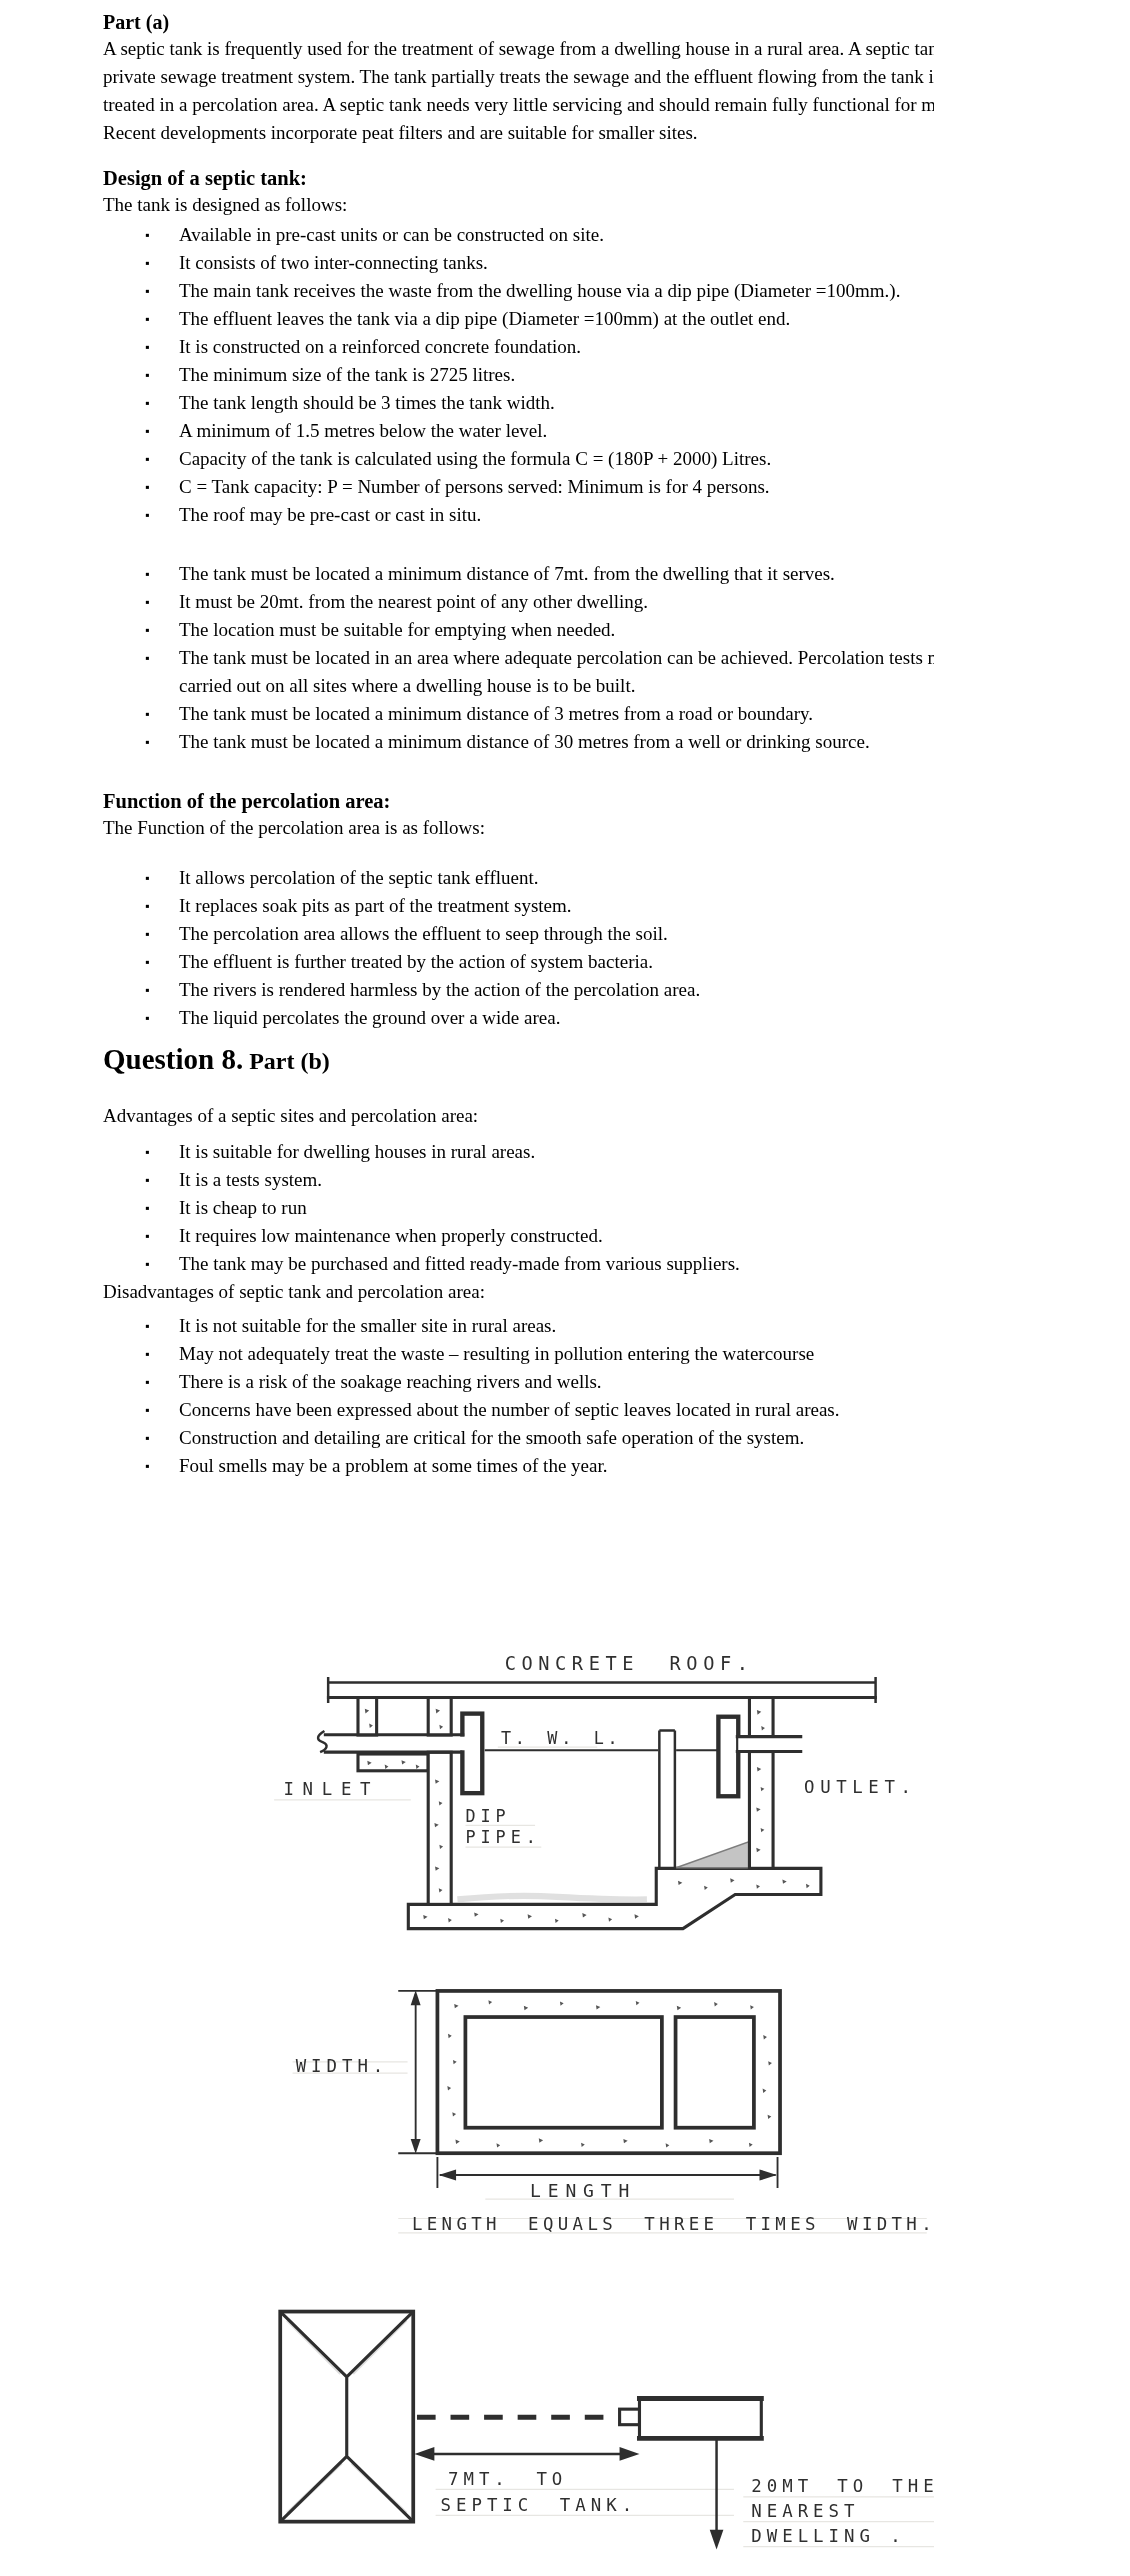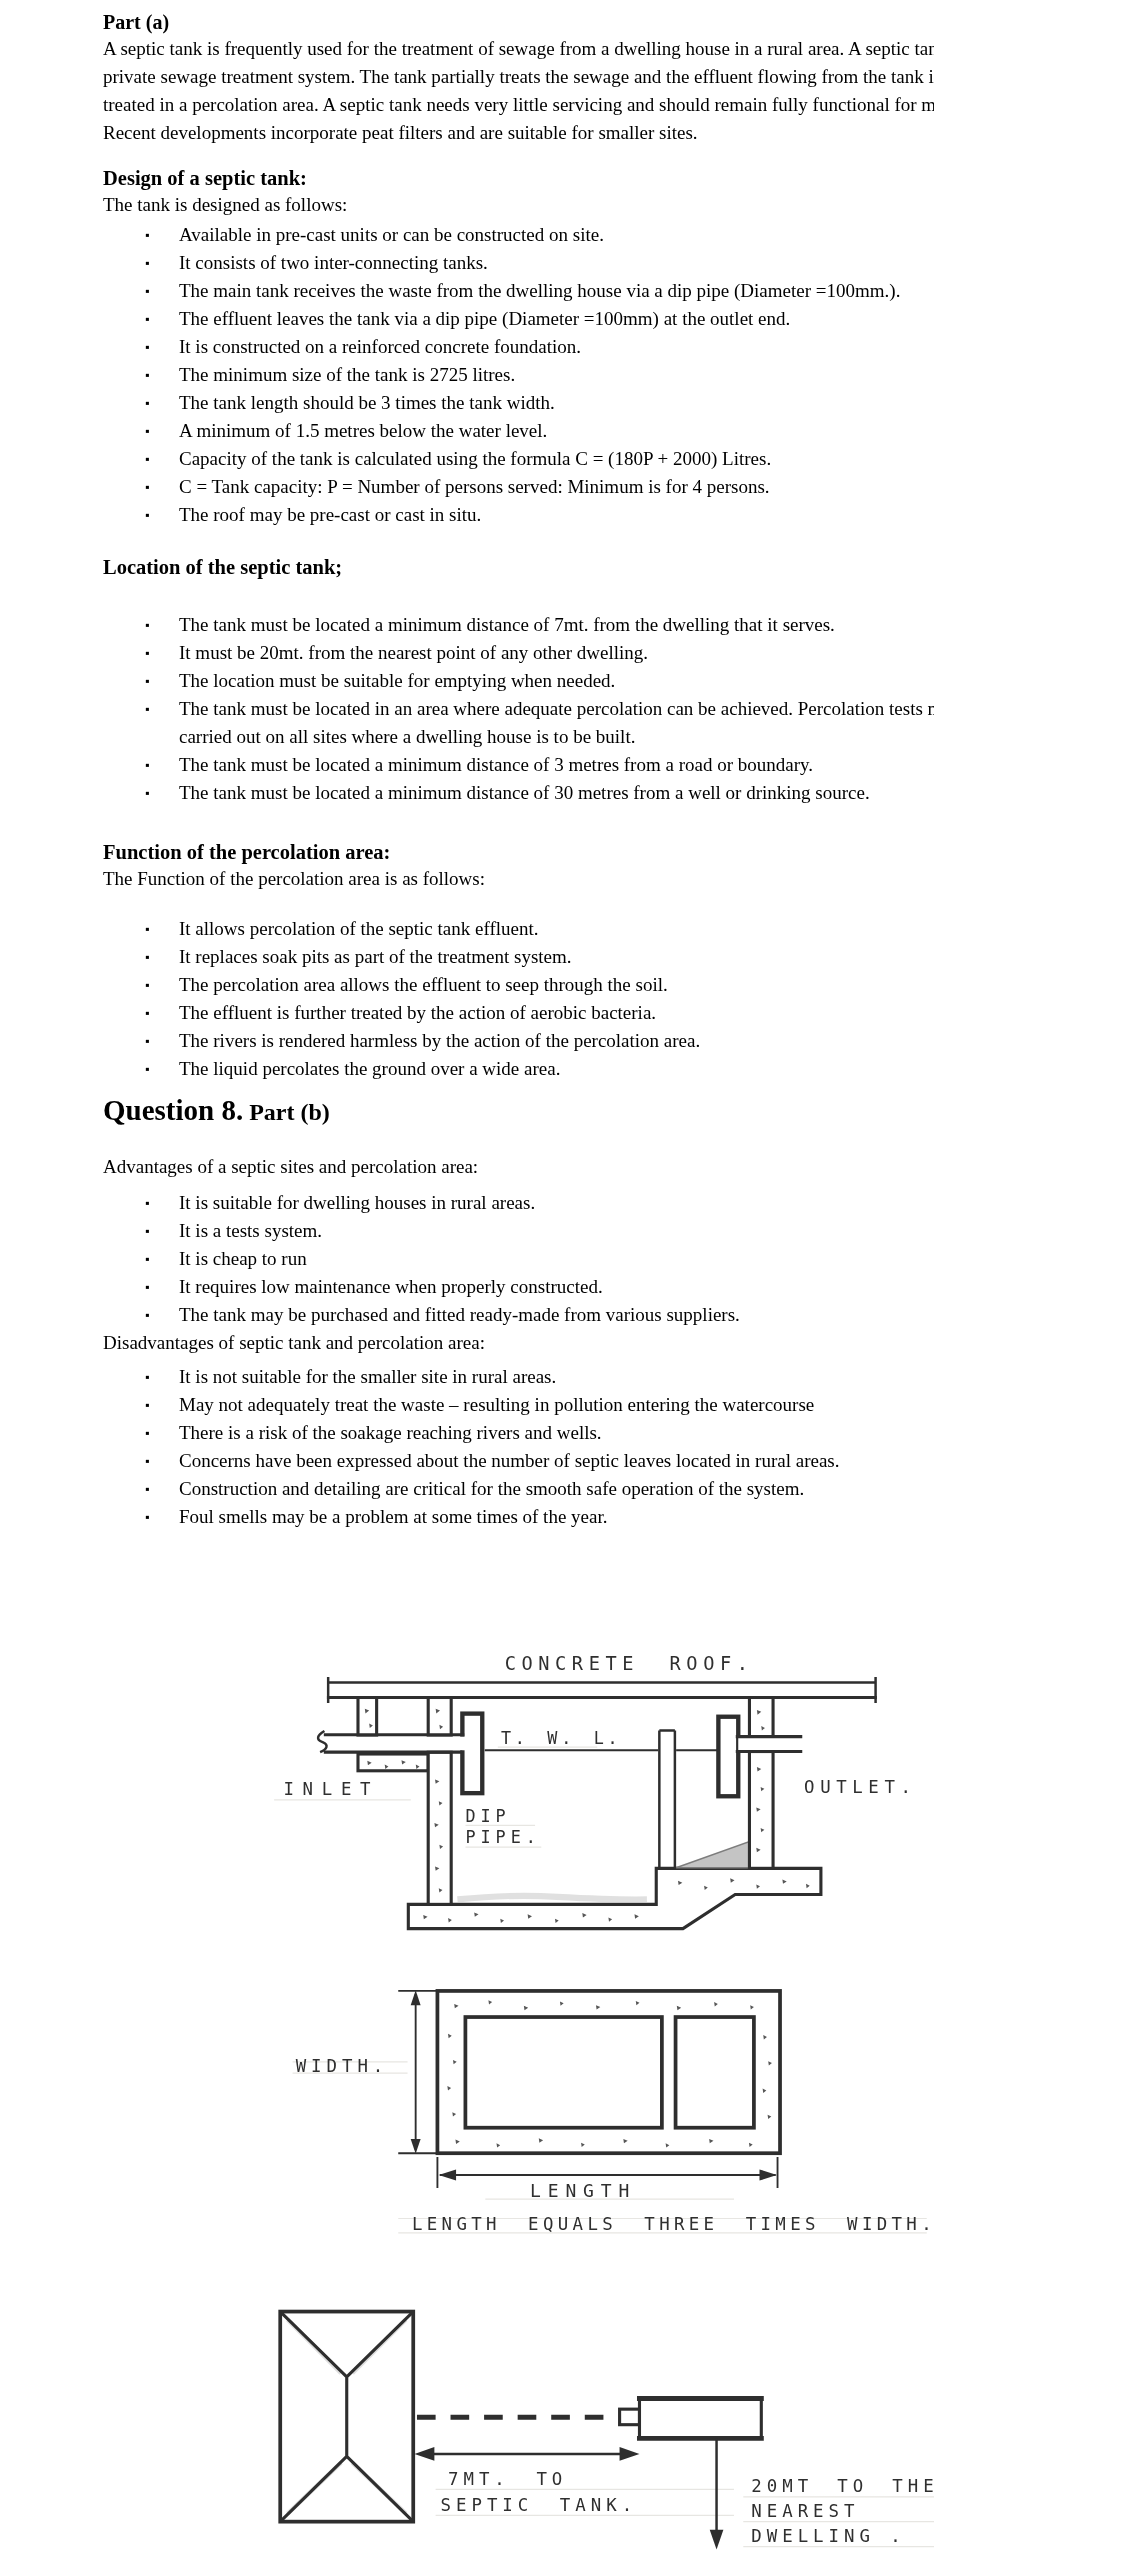--- a/index.html
+++ b/index.html
@@ -66,21 +66,20 @@
 
         <li><span class="bullet">▪</span><span>A minimum of 1.5 metres below the water level.</span></li>
 
         <li><span class="bullet">▪</span><span>Capacity of the tank is calculated using the formula C = (180P + 2000) Litres.</span></li>
 
         <li><span class="bullet">▪</span><span>C = Tank capacity: P = Number of persons served: Minimum is for 4 persons.</span></li>
 
         <li><span class="bullet">▪</span><span>The roof may be pre-cast or cast in situ.</span></li>
       </ul>
 
-    <h2 class="h-sec mt-loc-h">Location of the septic tank;</h2>
     <ul class="blist list-loc">
 
         <li><span class="bullet">▪</span><span>The tank must be located a minimum distance of 7mt. from the dwelling that it serves.</span></li>
 
         <li><span class="bullet">▪</span><span>It must be 20mt. from the nearest point of any other dwelling.</span></li>
 
         <li><span class="bullet">▪</span><span>The location must be suitable for emptying when needed.</span></li>
 
         <li><span class="bullet">▪</span><span>The tank must be located in an area where adequate percolation can be achieved. Percolation tests must be carried out on all sites where a dwelling house is to be built.</span></li>
 
@@ -92,21 +91,21 @@
     <h2 class="h-sec mt-func-h">Function of the percolation area:</h2>
     <p class="body mt-func-i">The Function of the percolation area is as follows:</p>
     <ul class="blist list-func">
 
         <li><span class="bullet">▪</span><span>It allows percolation of the septic tank effluent.</span></li>
 
         <li><span class="bullet">▪</span><span>It replaces soak pits as part of the treatment system.</span></li>
 
         <li><span class="bullet">▪</span><span>The percolation area allows the effluent to seep through the soil.</span></li>
 
-        <li><span class="bullet">▪</span><span>The effluent is further treated by the action of aerobic bacteria.</span></li>
+        <li><span class="bullet">▪</span><span>The effluent is further treated by the action of system bacteria.</span></li>
 
         <li><span class="bullet">▪</span><span>The rivers is rendered harmless by the action of the percolation area.</span></li>
 
         <li><span class="bullet">▪</span><span>The liquid percolates the ground over a wide area.</span></li>
       </ul>
 
     <h2 class="q8"><span>Question 8.</span><span class="sub"> Part (b)</span></h2>
 
     <p class="body mt-adv">Advantages of a septic sites and percolation area:</p>
     <ul class="blist list-adv">

